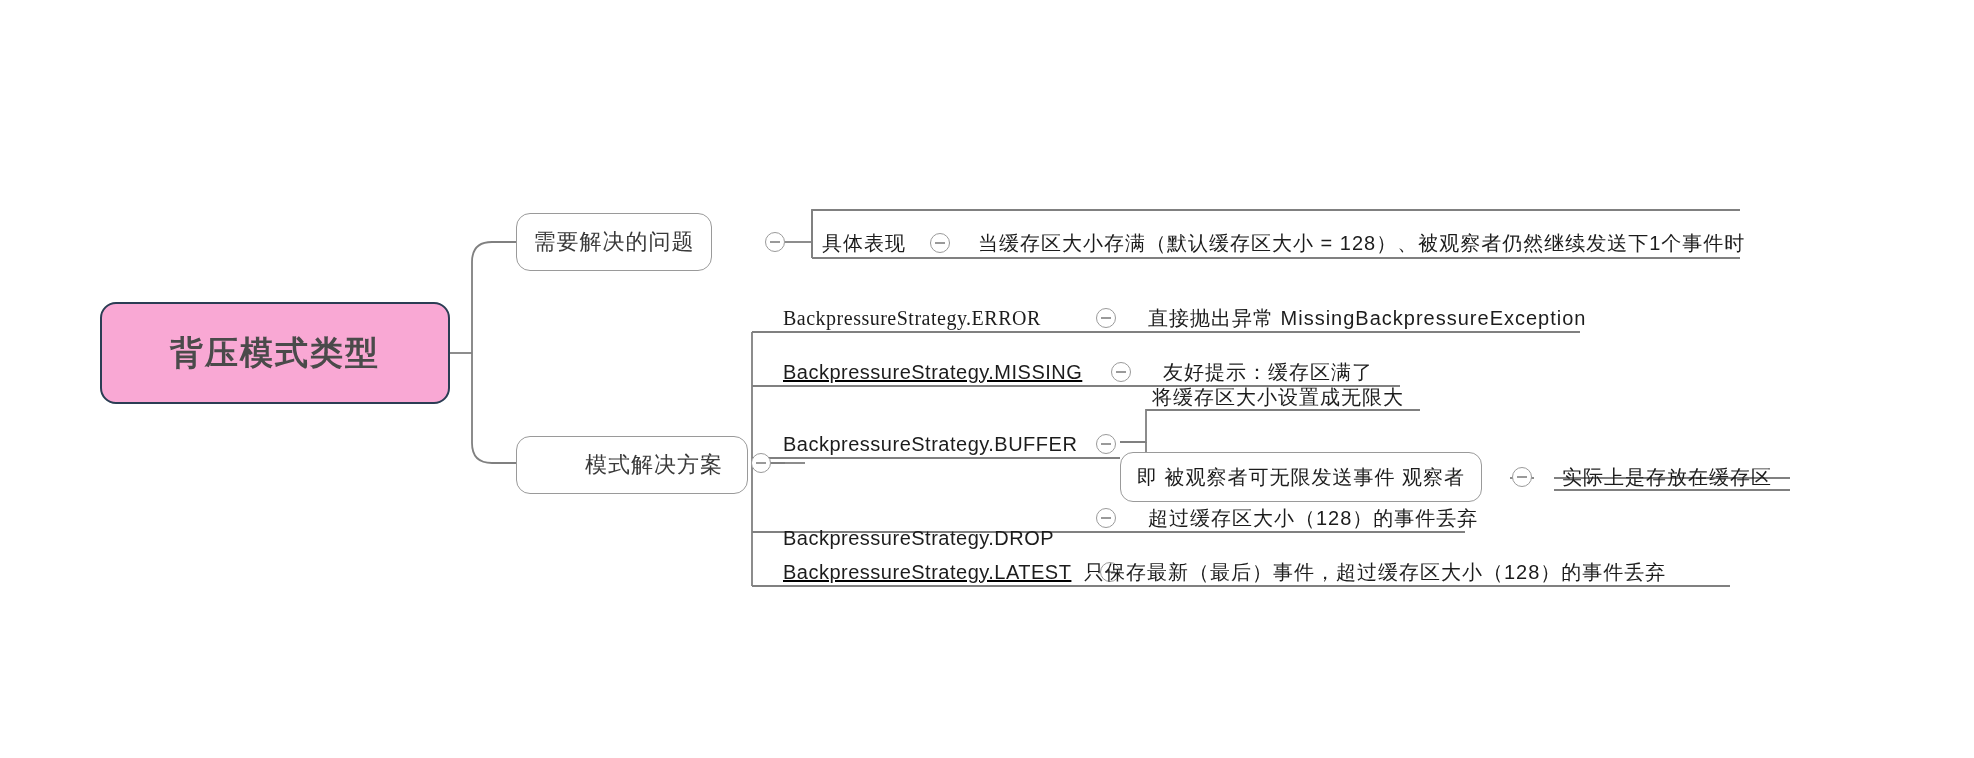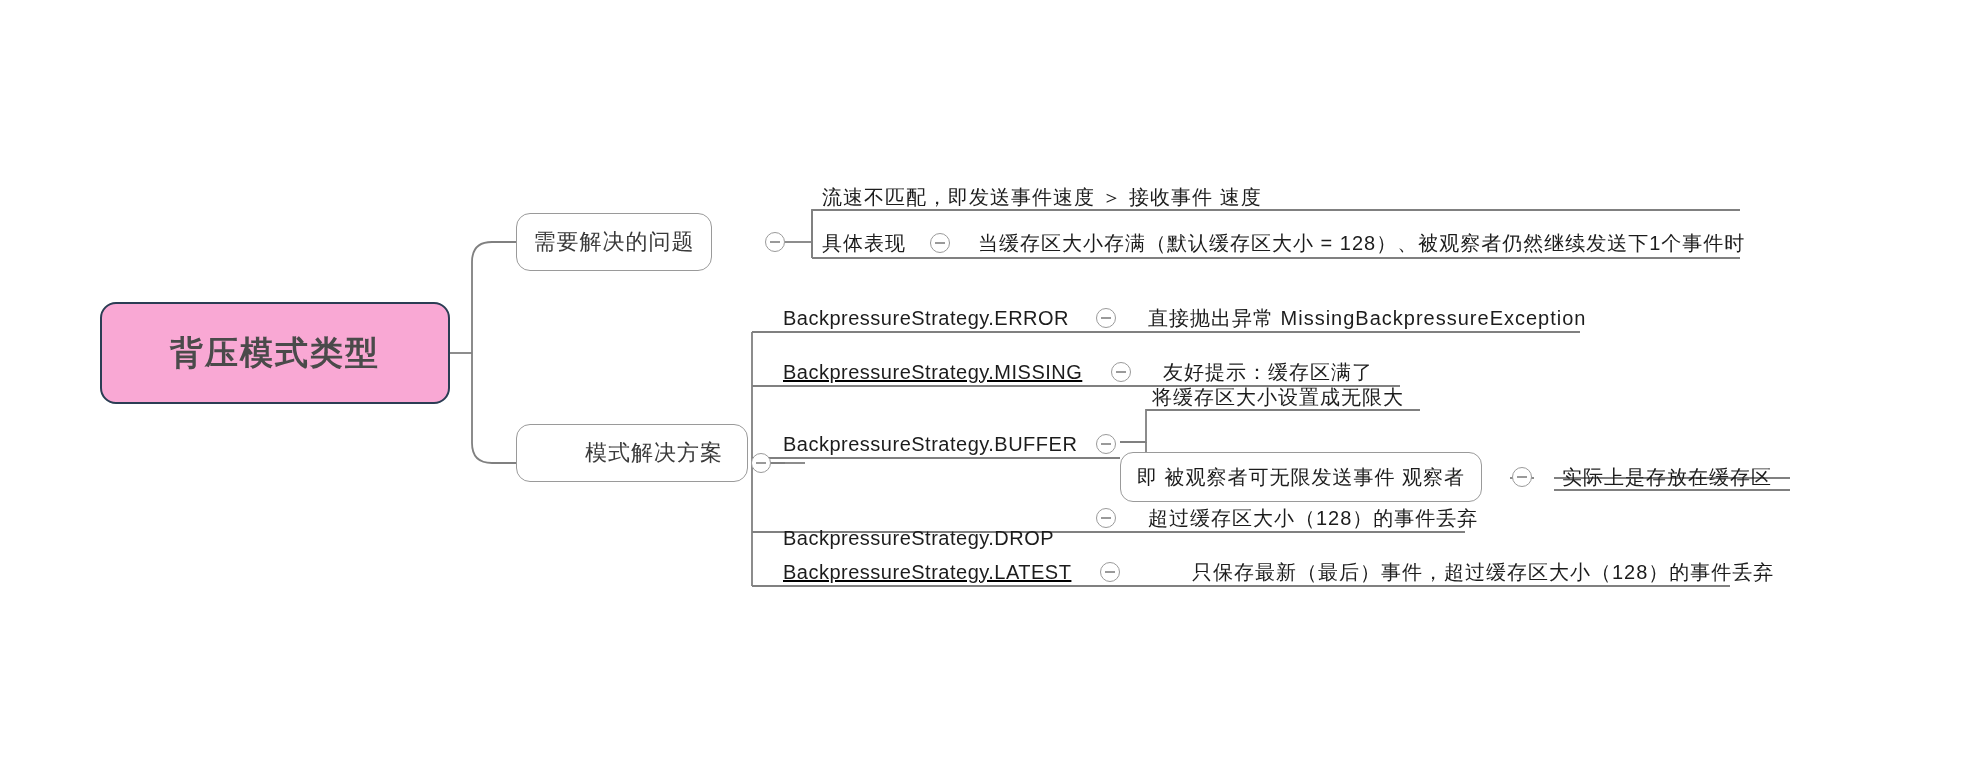--- a/index.html
+++ b/index.html
@@ -68,21 +68,21 @@
     letter-spacing: 1px;
   }
   #node-problem {
     left: 516px;
     top: 213px;
     width: 196px;
     text-align: center;
   }
   #node-solution {
     left: 516px;
-    top: 424px;
+    top: 436px;
     width: 232px;
     padding-left: 44px;
   }
 
   
   .plain-node .node-label {
     font-size: 20px;
     color: #1c1c1c;
     letter-spacing: 0.5px;
   }
@@ -175,38 +175,35 @@
 
   <div class="node root-node">
     <span class="node-label">背压模式类型</span>
   </div>
 
   <div class="node l2-node" id="node-problem">
     <span class="node-label">需要解决的问题</span>
   </div>
   <div class="toggle" style="left:765px; top:232px;"></div>
 
-  <div class="node plain-node cjk" style="left:822px; top:183px; height:28px;">
-    <span class="node-label">流速不匹配，即发送事件速度 ＞ 接收事件 速度</span>
-  </div>
 
   <div class="node plain-node cjk" style="left:822px; top:229px; height:28px;">
     <span class="node-label">具体表现</span>
   </div>
   <div class="toggle" style="left:930px; top:233px;"></div>
   <div class="node plain-node cjk" style="left:978px; top:229px; height:28px;">
     <span class="node-label">当缓存区大小存满（默认缓存区大小 = 128）、被观察者仍然继续发送下1个事件时</span>
   </div>
 
   <div class="node l2-node" id="node-solution">
     <span class="node-label">模式解决方案</span>
   </div>
   <div class="toggle" style="left:751px; top:453px;"></div>
 
-  <div class="node plain-node" style="left:783px; top:304px; height:28px;">
+  <div class="node plain-node" style="left:783px; top:304px; height:28px;font-family:Liberation Serif, serif;">
     <span class="node-label">BackpressureStrategy.ERROR</span>
   </div>
   <div class="toggle" style="left:1096px; top:308px;"></div>
   <div class="node plain-node cjk" style="left:1148px; top:304px; height:28px;">
     <span class="node-label">直接抛出异常 MissingBackpressureException</span>
   </div>
 
   <div class="node plain-node" style="left:783px; top:358px; height:28px;text-decoration:underline;">
     <span class="node-label">BackpressureStrategy.MISSING</span>
   </div>
@@ -237,17 +234,17 @@
   </div>
   <div class="toggle" style="left:1096px; top:508px;"></div>
   <div class="node plain-node cjk" style="left:1148px; top:504px; height:28px;align-items:flex-end;">
     <span class="node-label">超过缓存区大小（128）的事件丢弃</span>
   </div>
 
   <div class="node plain-node" style="left:783px; top:558px; height:28px;text-decoration:underline;">
     <span class="node-label">BackpressureStrategy.LATEST</span>
   </div>
   <div class="toggle" style="left:1100px; top:562px;"></div>
-  <div class="node plain-node cjk" style="left:1192px; top:558px; height:28px;justify-content:flex-end;">
+  <div class="node plain-node cjk" style="left:1084px; top:558px; height:28px;justify-content:flex-end;">
     <span class="node-label">只保存最新（最后）事件，超过缓存区大小（128）的事件丢弃</span>
   </div>
 
 </div>
 
 </body></html>

